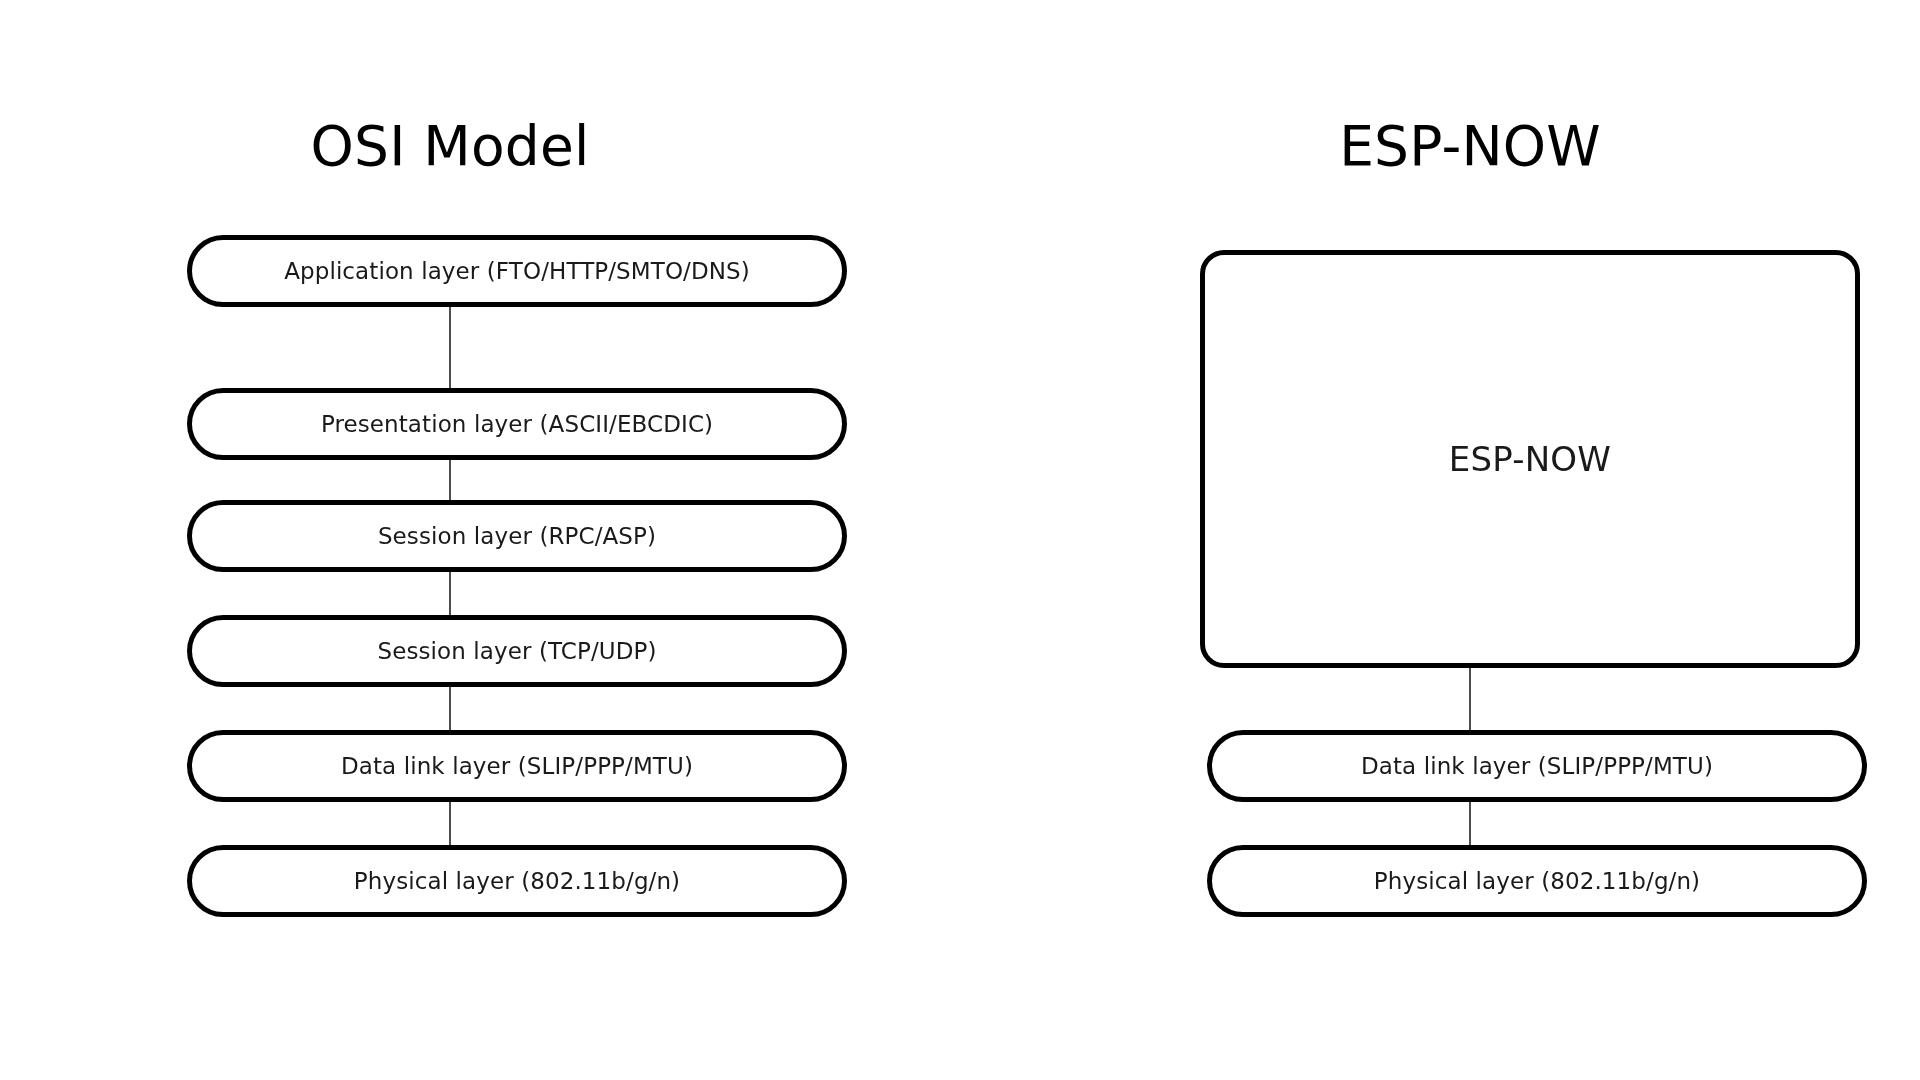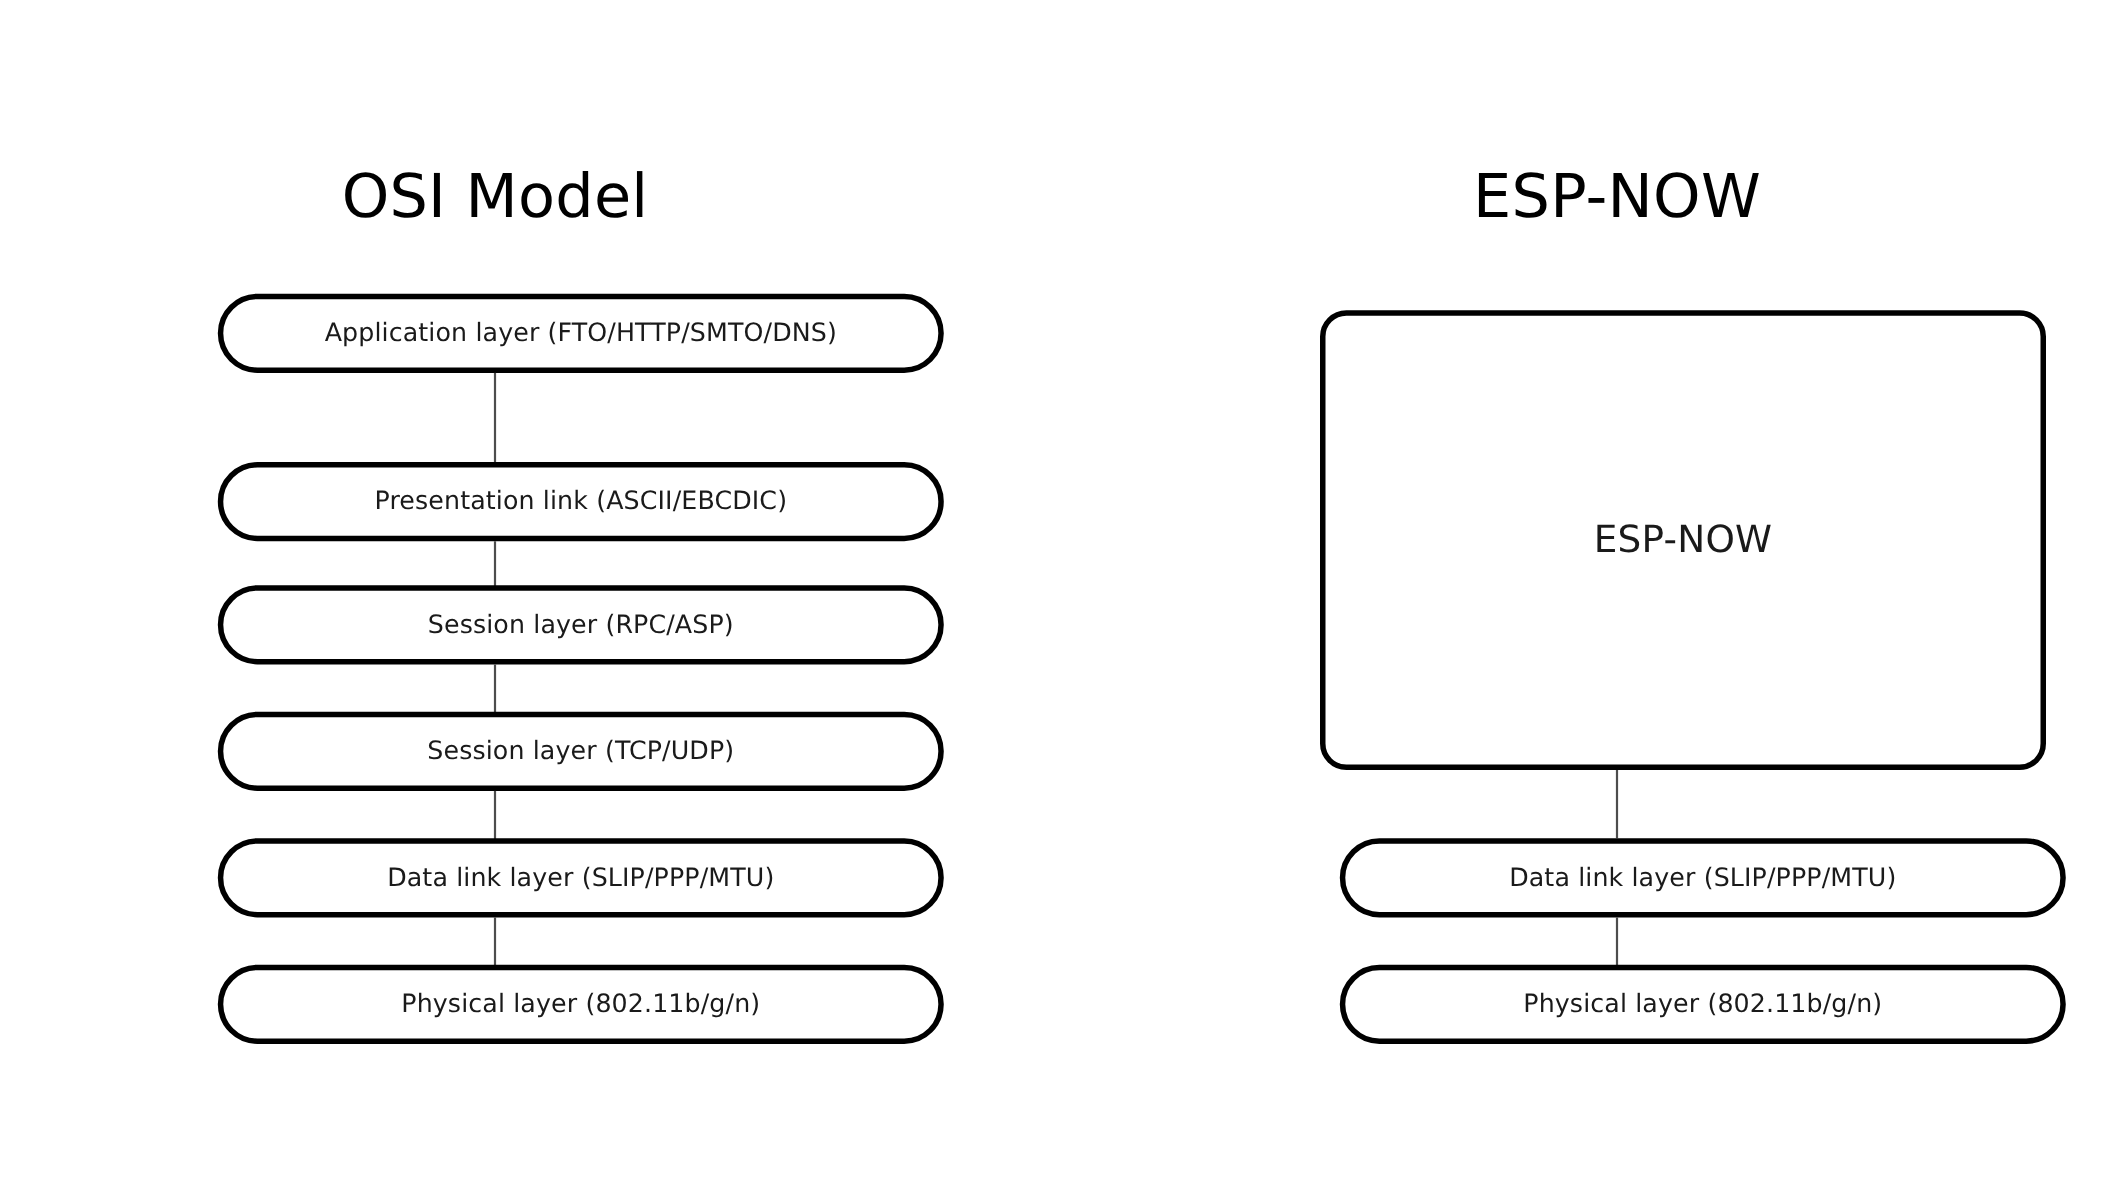--- a/index.html
+++ b/index.html
@@ -15,21 +15,20 @@
     overflow: hidden;
     font-family: "DejaVu Sans", "Liberation Sans", sans-serif;
     color: #000000;
   }
 
   .column {
     position: absolute;
     top: 0;
     width: 720px;
     height: 792px;
-    margin-top: 32px;
   }
   #col-osi  { left: 90px;  }
   #col-esp  { left: 1110px; }
 
   .col-title {
     position: absolute;
     top: 113px;
     left: 0;
     width: 720px;
     text-align: center;
@@ -37,21 +36,21 @@
     font-weight: 400;
     line-height: 66px;
     letter-spacing: 0.2px;
     color: #000000;
     white-space: nowrap;
   }
 
   
   .pill {
     position: absolute;
-    left: 108px;
+    left: 97px;
     width: 660px;
     height: 72px;
     box-sizing: border-box;
     border: 5px solid #000000;
     border-radius: 36px;
     background: #ffffff;
     display: flex;
     align-items: center;
     justify-content: center;
   }
@@ -101,21 +100,21 @@
 
     <div class="col-title">OSI Model</div>
 
     <div class="pill" style="top:235px;">
       <span class="pill-label">Application layer (FTO/HTTP/SMTO/DNS)</span>
     </div>
 
     <div class="connector" style="top:307px; height:81px;"></div>
 
     <div class="pill" style="top:388px;">
-      <span class="pill-label">Presentation link (ASCII/EBCDIC)</span>
+      <span class="pill-label">Presentation layer (ASCII/EBCDIC)</span>
     </div>
 
     <div class="connector" style="top:460px; height:56px;"></div>
 
     <div class="pill" style="top:500px;">
       <span class="pill-label">Session layer (RPC/ASP)</span>
     </div>
 
     <div class="connector" style="top:572px; height:47px;"></div>
 

